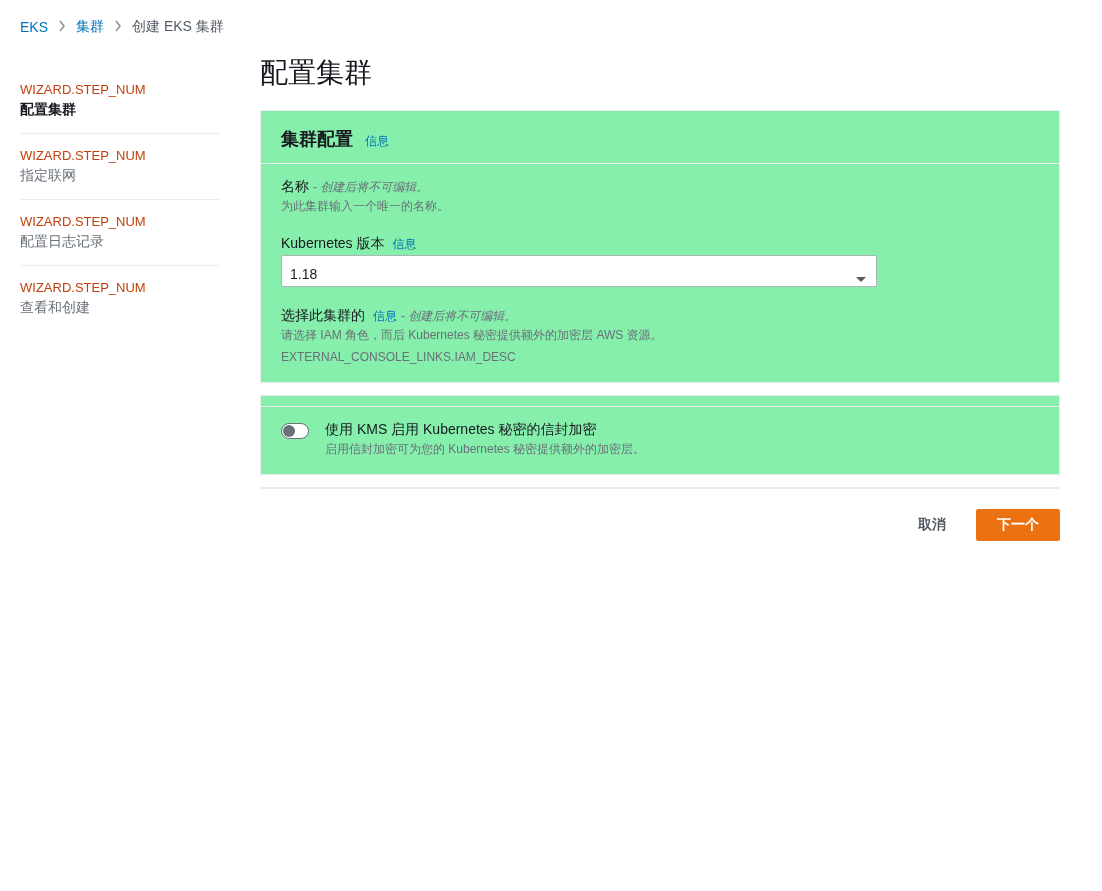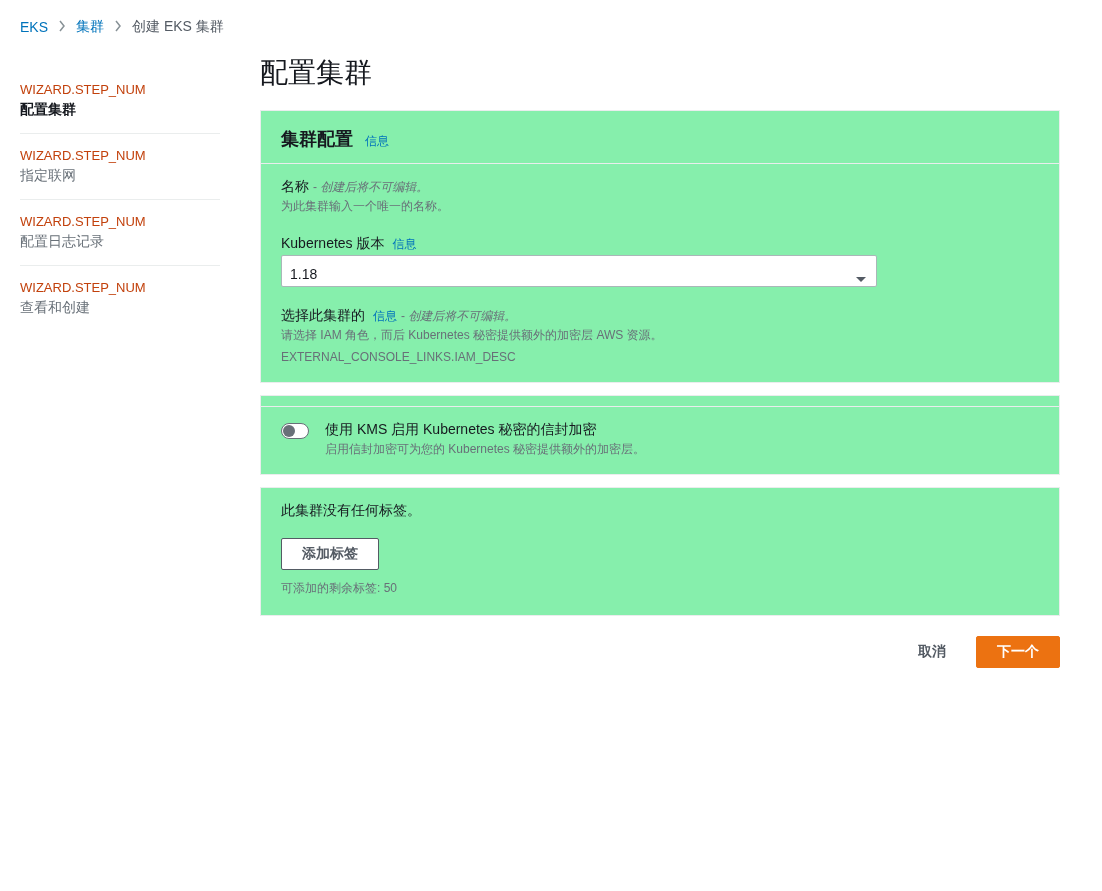--- a/index.html
+++ b/index.html
@@ -282,25 +282,20 @@
         <div class="toggle-row" style="margin-top:10px">
           <div class="toggle"></div>
           <div>
             <div class="toggle-label">使用 KMS 启用 Kubernetes 秘密的信封加密</div>
             <div class="toggle-desc">启用信封加密可为您的 Kubernetes 秘密提供额外的加密层。</div>
           </div>
         </div>
       </section>
 
       <section class="panel">
-        <div class="panel-body">
-          <div class="tags-empty">此集群没有任何标签。</div>
-          <button class="btn">添加标签</button>
-          <div class="tags-remaining">可添加的剩余标签: 50</div>
-        </div>
       </section>
 
       <div class="footer-actions">
         <button class="btn ghost">取消</button>
         <button class="btn primary">下一个</button>
       </div>
     </main>
   </div>
 </div>
 

